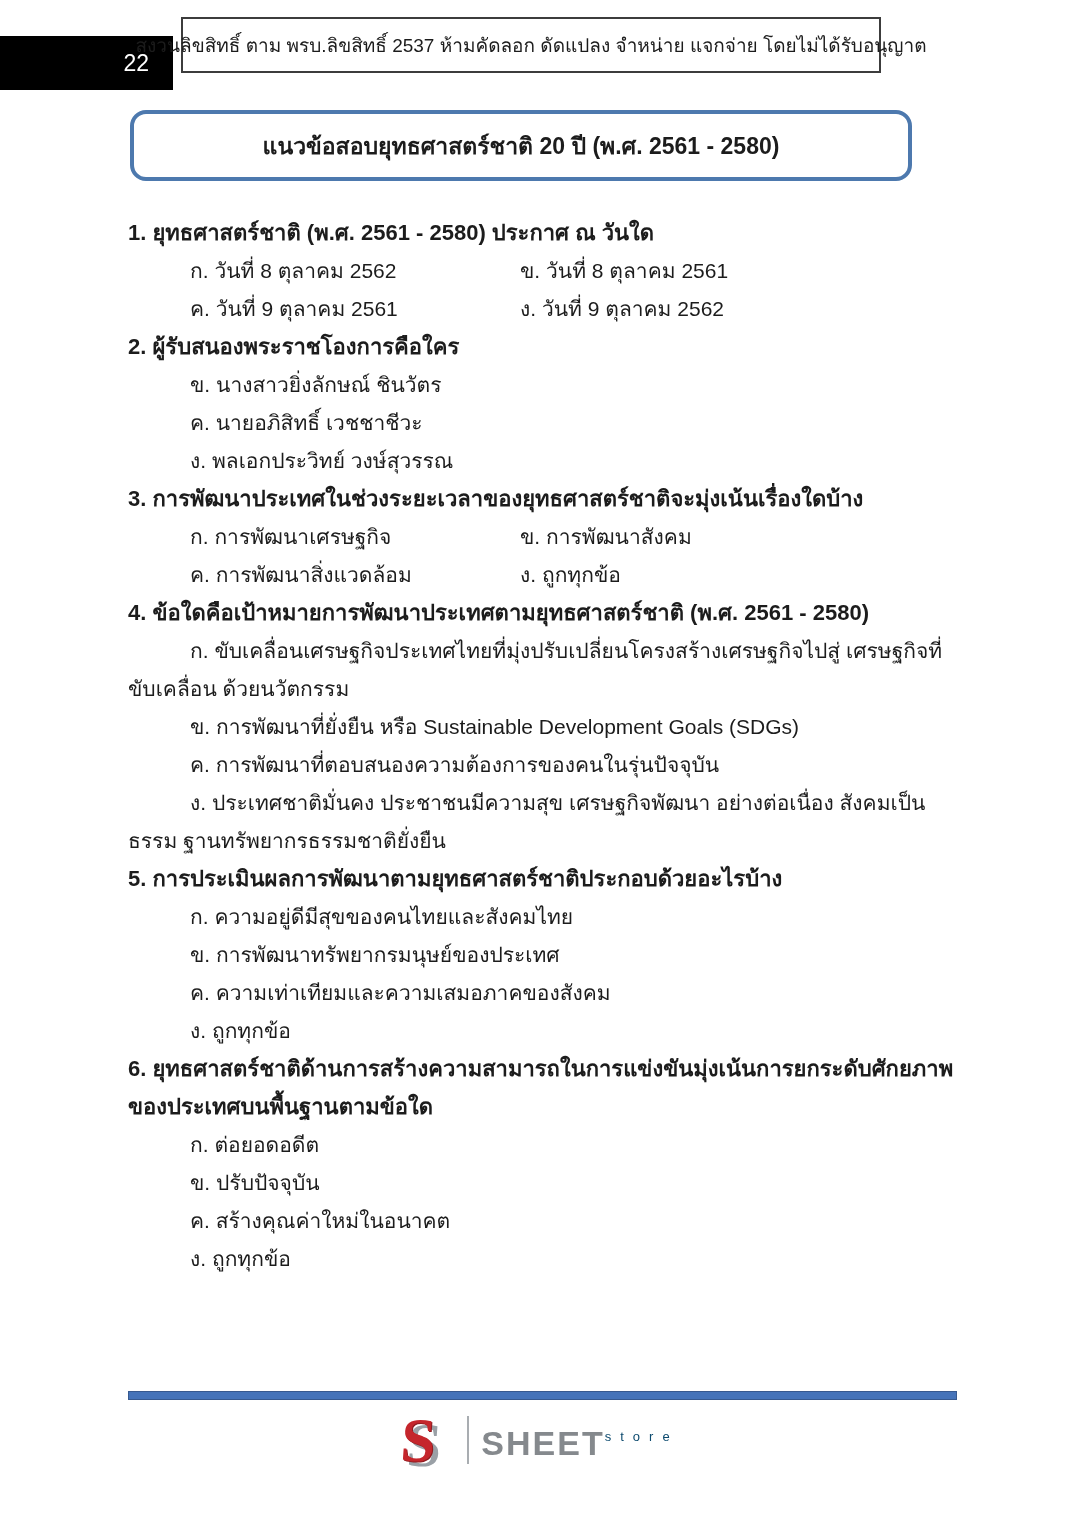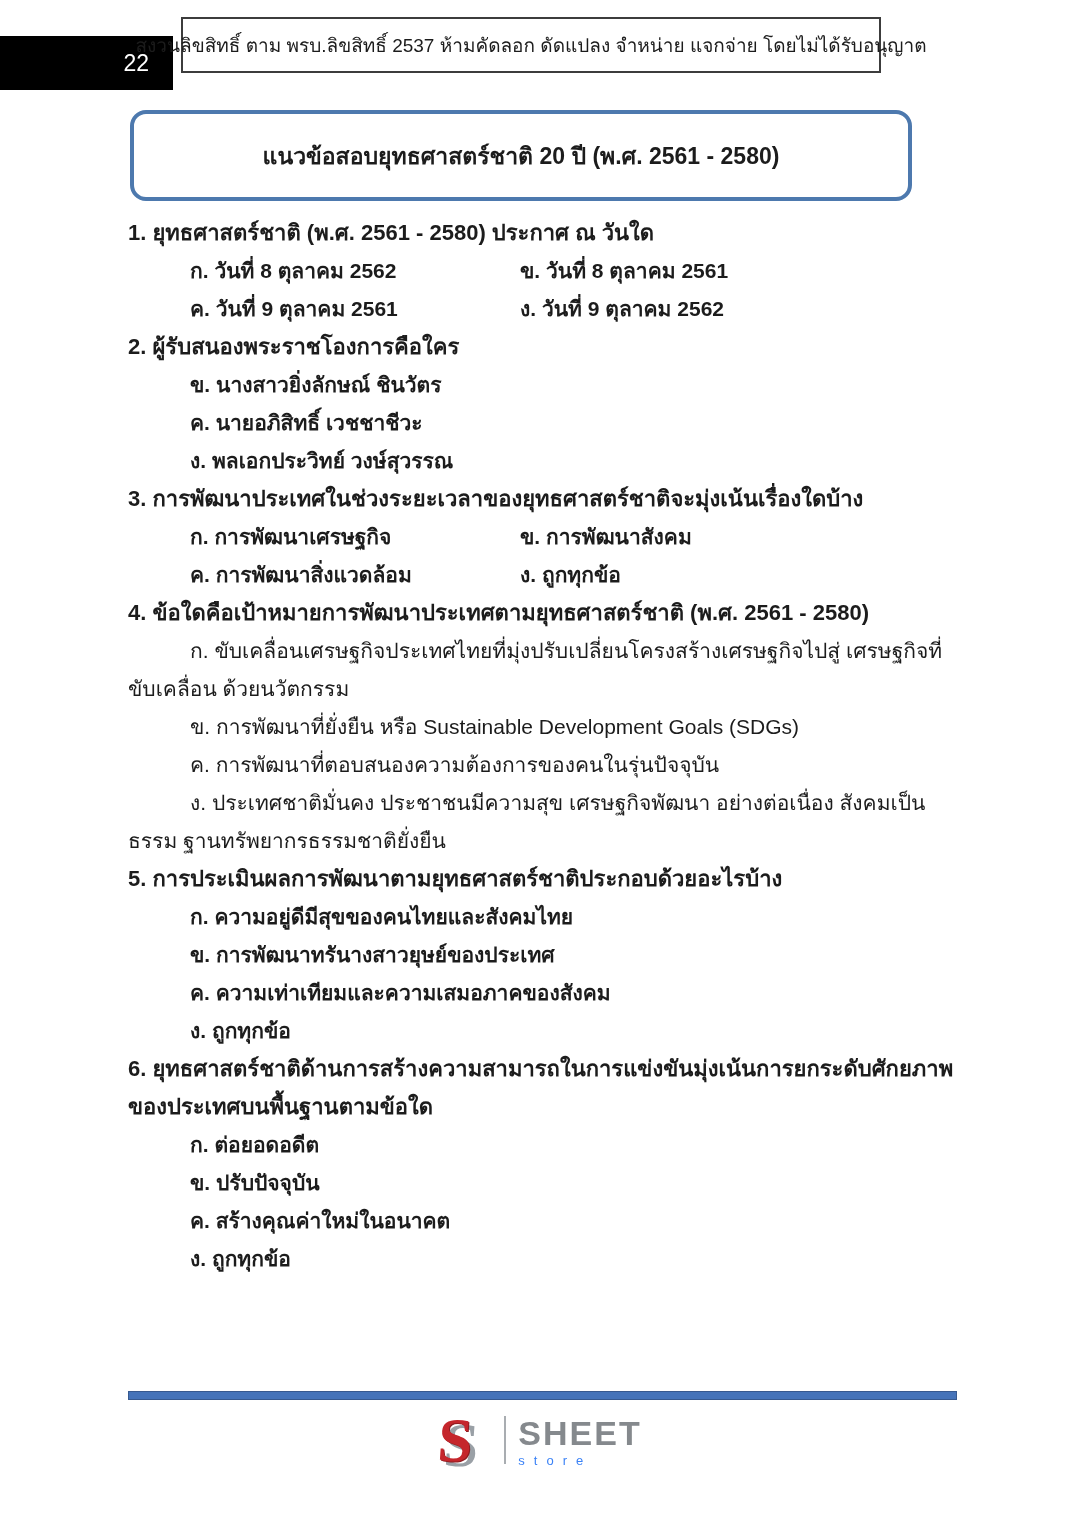--- a/index.html
+++ b/index.html
@@ -13,58 +13,58 @@
     color:#fff;display:flex;align-items:center;justify-content:flex-end;
     padding-right:24px;box-sizing:border-box;font-size:23px;
   }
   .copyright-box{
     position:absolute;left:181px;top:17px;width:700px;height:56px;
     border:2px solid #3c3c3c;box-sizing:border-box;
     display:flex;align-items:center;justify-content:center;
     font-size:19px;white-space:nowrap;
   }
   .title-box{
-    position:absolute;left:130px;top:110px;width:782px;height:91px;
+    position:absolute;left:130px;top:110px;width:782px;height:71px;
     border:4px solid #4d79ae;border-radius:16px;box-sizing:border-box;
     display:flex;align-items:center;justify-content:center;
     font-weight:bold;font-size:23px;
   }
   
   .content{
     position:absolute;left:128px;top:214px;width:831px;
     font-size:21px;line-height:38px;
   }
   .q-title{margin:0;font-size:22px;font-weight:bold;line-height:38px;}
-  .q-row{display:flex;padding-left:62px;font-weight:bold;}
+  .q-row{display:flex;padding-left:62px;}
   .q-row .col-a{width:330px;flex:0 0 330px;}
   .q-row .col-b{flex:1;}
   .q-para{margin:0;text-indent:62px;}
   
   .footer-line{
     position:absolute;left:128px;top:1391px;width:829px;height:9px;
     background:#4573b9;border:1px solid #37598f;box-sizing:border-box;
   }
   .logo-row{
     position:absolute;left:0;top:1404px;width:1076px;
     display:flex;align-items:center;justify-content:center;
   }
   .logo-icon{width:64px;height:78px;position:relative;flex:0 0 64px;}
   .logo-icon .s-gray,.logo-icon .s-red{
     position:absolute;font-weight:bold;font-size:62px;line-height:78px;
     font-family:"Liberation Serif", serif;transform:skewX(-4deg);
   }
   .logo-icon .s-gray{left:10px;top:2px;color:#9aa0a6;}
   .logo-icon .s-red{left:4px;top:-3px;color:#c5262c;text-shadow:1px 1px 0 #8f1d22;}
   .logo-divider{width:2px;height:48px;background:#a9adb1;margin:0 12px 6px 6px;}
-  .logo-text{display:flex;flex-direction:column;justify-content:center;}
+  .logo-text{display:flex;flex-direction:row;justify-content:center;}
   .logo-brand{
     font-size:34px;font-weight:bold;color:#85898d;letter-spacing:2px;line-height:34px;
   }
   .logo-sub{
-    font-size:13px;color:#3b82f6;letter-spacing:9px;line-height:18px;margin-top:2px;
+    font-size:13px;color:#0c4a6e;letter-spacing:9px;line-height:18px;margin-top:2px;
   }
 </style>
 </head>
 <body>
 
 <div class="page-number-box">
   <span>22</span>
 </div>
 
 <div class="copyright-box">
@@ -121,21 +121,21 @@
     <p class="q-para">ค. การพัฒนาที่ตอบสนองความต้องการของคนในรุ่นปัจจุบัน</p>
     <p class="q-para">ง. ประเทศชาติมั่นคง ประชาชนมีความสุข เศรษฐกิจพัฒนา อย่างต่อเนื่อง สังคมเป็นธรรม ฐาน​ทรัพยากรธรรมชาติยั่งยืน</p>
   </section>
 
   <section>
     <h2 class="q-title">5. การประเมินผลการพัฒนาตามยุทธศาสตร์ชาติประกอบด้วยอะไรบ้าง</h2>
     <div class="q-row">
       <span>ก. ความอยู่ดีมีสุขของคนไทยและสังคมไทย</span>
     </div>
     <div class="q-row">
-      <span>ข. การพัฒนาทรันางสาวยุษย์ของประเทศ</span>
+      <span>ข. การพัฒนาทรัพยากรมนุษย์ของประเทศ</span>
     </div>
     <div class="q-row">
       <span>ค. ความเท่าเทียมและความเสมอภาคของสังคม</span>
     </div>
     <div class="q-row">
       <span>ง.  ถูกทุกข้อ</span>
     </div>
   </section>
 
   <section>

